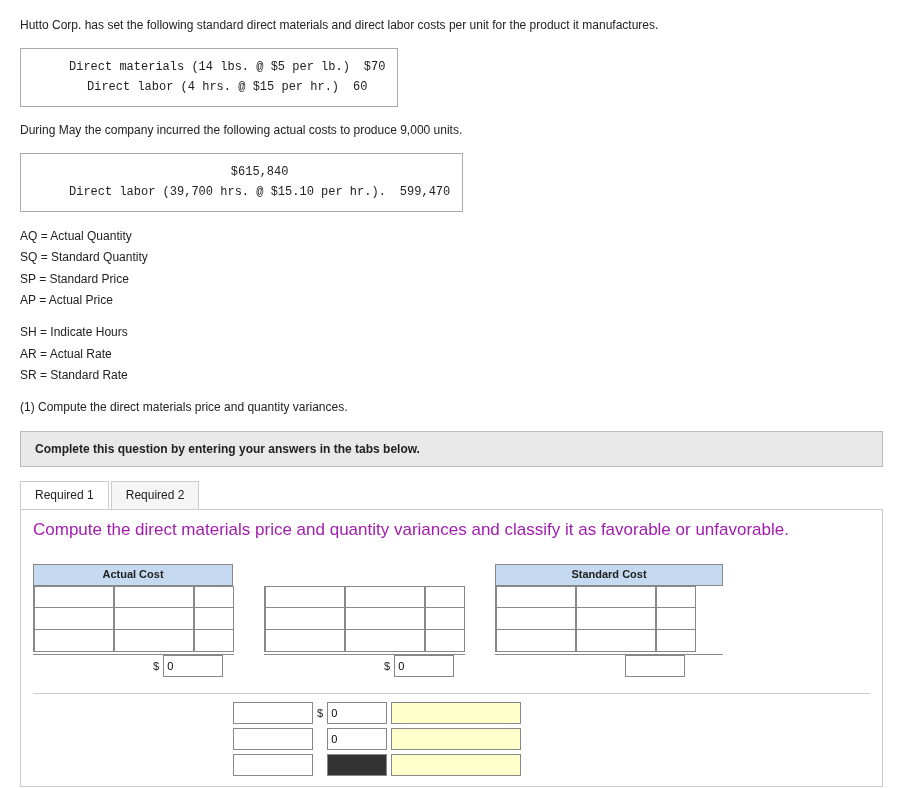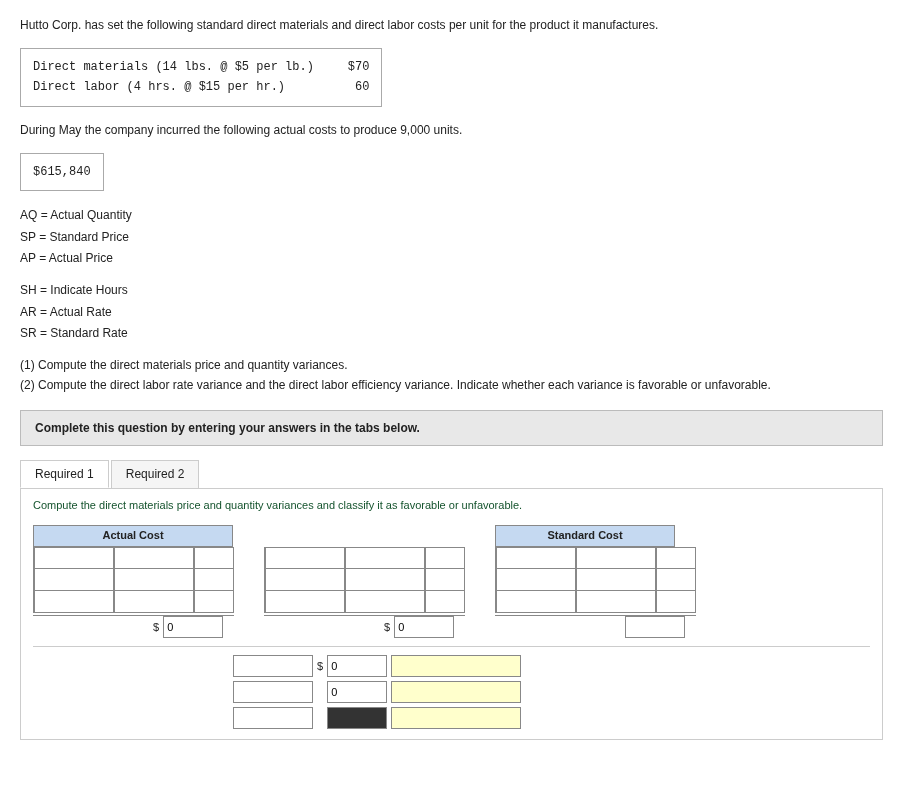--- a/index.html
+++ b/index.html
@@ -22,22 +22,23 @@
       padding: 8px 12px;
       margin-bottom: 14px;
       display: inline-block;
       font-family: 'Courier New', monospace;
       font-size: 12px;
       background: #fff;
       line-height: 1.7;
     }
     .data-box-row {
       display: flex;
-      justify-content: space-between;
-      gap: 34px;
+      justify-content: center;
+      gap: 14px;
+      margin-left: 36px;
     }
     .section-text {
       font-size: 12px;
       line-height: 1.8;
       margin-bottom: 10px;
     }
     .abbr-block {
       margin-bottom: 10px;
     }
     .instructions-text {
@@ -71,23 +72,23 @@
       background: #fff;
       font-weight: normal;
       border-bottom: 1px solid #fff;
     }
     .tab-content-area {
       border: 1px solid #ccc;
       border-top: none;
       padding: 10px 12px;
     }
     .tab-description {
-      font-size: 11px;
-      margin-bottom: 14px;
-      color: #14532d;
+      font-size: 17px;
+      margin-bottom: 24px;
+      color: #a21caf;
     }
     .vcol-header {
       font-size: 11px;
       font-weight: bold;
       text-align: center;
       background: #c5d9f1;
       border: 1px solid #888;
       padding: 3px 6px;
       margin-bottom: 0;
     }
@@ -149,59 +150,63 @@
 
 <br>
 
 <p class="intro-text">During May the company incurred the following actual costs to produce 9,000 units.</p>
 
 
 <div class="data-box">
   <div class="data-box-row">
     <span>$615,840</span>
   </div>
+  <div class="data-box-row">
+    <span>Direct labor (39,700 hrs. @ $15.10 per hr.).</span>
+    <span>599,470</span>
+  </div>
 </div>
 
 <br>
 
 
 <div class="abbr-block section-text">
   <div>AQ = Actual Quantity</div>
+  <div>SQ = Standard Quantity</div>
   <div>SP = Standard Price</div>
   <div>AP = Actual Price</div>
 </div>
 
 <div class="abbr-block section-text">
   <div>SH = Indicate Hours</div>
   <div>AR = Actual Rate</div>
   <div>SR = Standard Rate</div>
 </div>
 
 
 <div class="instructions-text">
   <div>(1) Compute the direct materials price and quantity variances.</div>
-  <div>(2) Compute the direct labor rate variance and the direct labor efficiency variance. Indicate whether each variance is favorable or unfavorable.</div>
 </div>
 
 
 <div class="complete-box">
   <span>Complete this question by entering your answers in the tabs below.</span>
 </div>
 
 
 <div class="tabs-row">
   <div class="tab active">Required 1</div>
   <div class="tab">Required 2</div>
 </div>
 
 
 <div class="tab-content-area">
   <p class="tab-description">Compute the direct materials price and quantity variances and classify it as favorable or unfavorable.</p>
 
-  <div style="display:flex; align-items:flex-start; margin-bottom:8px;">
+  <div style="display:flex; align-items:flex-start; margin-bottom:16px;">
 
     <div style="display:flex;flex-direction:column;">
       <div class="vcol-header" style="width:200px; min-height:22px;">Actual Cost</div>
 
       <div style="display:flex; border-left:1px solid #888;">
         <div style="display:flex;flex-direction:column; width:80px;">
           <div class="cell" style="width:80px; border-top:1px solid #888;"><input type="text" style=""></div>
           <div class="cell" style="width:80px;"><input type="text" style=""></div>
           <div class="cell" style="width:80px;"><input type="text" style=""></div>
         </div>
@@ -252,21 +257,21 @@
         <span style="font-size:11px; padding: 3px 4px 3px 0; margin-left:120px;">$</span>
         <div style="border:1px solid #888; height:22px; width:60px; background:#fff;">
           <input type="text" value="0" style="width: 100%; height: 100%; border: none; outline: none; font-size: 11px; padding: 2px 3px; background: transparent;">
         </div>
       </div>
     </div>
 
     <div style="width:30px; align-self:center; text-align:center; font-size:16px; color:#aaa; margin-top:20px;"></div>
 
     <div style="display:flex;flex-direction:column;">
-      <div class="vcol-header" style="width:180px; min-height:22px;">Standard Cost</div>
+      <div class="vcol-header" style="width:228px; min-height:22px;">Standard Cost</div>
 
       <div style="display:flex; border-left:1px solid #888;">
         <div style="display:flex;flex-direction:column; width:80px;">
           <div class="cell" style="width:80px; border-top:1px solid #888;"><input type="text" style=""></div>
           <div class="cell" style="width:80px;"><input type="text" style=""></div>
           <div class="cell" style="width:80px;"><input type="text" style=""></div>
         </div>
         <div style="display:flex;flex-direction:column; width:80px;">
           <div class="cell" style="width:80px; border-top:1px solid #888;"><input type="text" style=""></div>
           <div class="cell" style="width:80px;"><input type="text" style=""></div>

